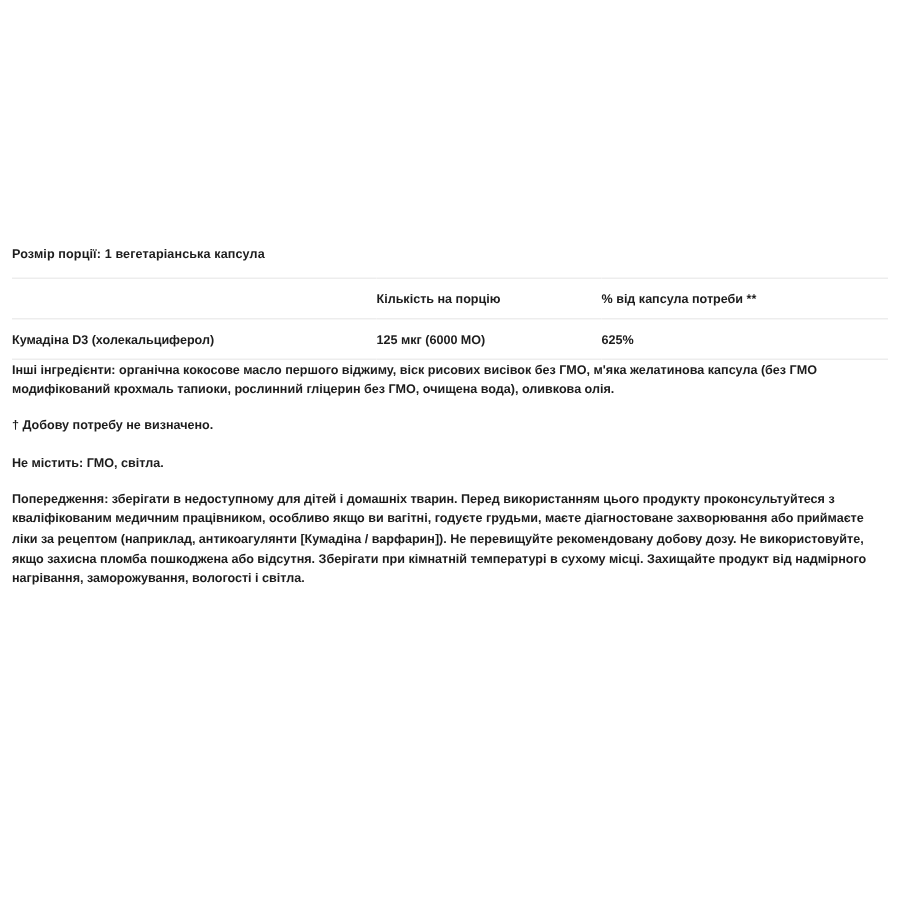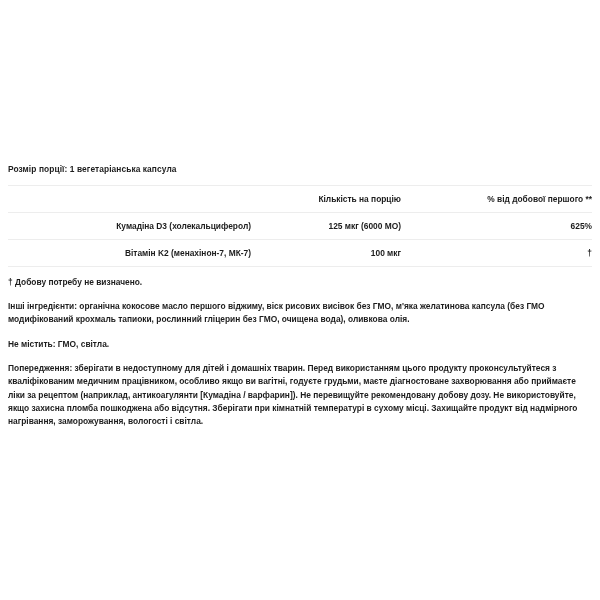--- a/index.html
+++ b/index.html
@@ -38,21 +38,21 @@
   .serving-size { margin-bottom: 9px; }
   .servings-per { margin-bottom: 11px; }
 
   table.facts {
     width: 100%;
     border-collapse: collapse;
     table-layout: fixed;
     margin: 0 0 0 0;
   }
   table.facts td, table.facts th {
-    text-align: right;
+    text-align: left;
     font-size: 8.4px;
     line-height: 12px;
     font-weight: 700;
     color: #1c1c1c;
     padding: 7px 0 7px 0;
     border-top: 1px solid #ededed;
     border-bottom: 1px solid #ededed;
     vertical-align: middle;
   }
   table.facts tr.head th {
@@ -90,38 +90,33 @@
   <table class="facts">
     <colgroup>
       <col class="col-name">
       <col class="col-amount">
       <col class="col-dv">
     </colgroup>
     <thead>
       <tr class="head">
         <th class="blank"></th>
         <th>Кількість на порцію</th>
-        <th>% від добової першого **</th>
+        <th>% від капсула потреби **</th>
       </tr>
     </thead>
     <tbody>
       <tr>
         <td>Кумадіна D3 (холекальциферол)</td>
         <td>125 мкг (6000 МО)</td>
         <td>625%</td>
       </tr>
-      <tr>
-        <td>Вітамін K2 (менахінон-7, МК-7)</td>
-        <td>100 мкг</td>
-        <td>†</td>
-      </tr>
     </tbody>
   </table>
 
+  <p class="para">Інші інгредієнти: органічна кокосове масло першого віджиму, віск рисових висівок без ГМО, м'яка желатинова капсула (без ГМО модифікований крохмаль тапиоки, рослинний гліцерин без ГМО, очищена вода), оливкова олія.</p>
+
   <p class="para footnote">† Добову потребу не визначено.</p>
-
-  <p class="para">Інші інгредієнти: органічна кокосове масло першого віджиму, віск рисових висівок без ГМО, м'яка желатинова капсула (без ГМО модифікований крохмаль тапиоки, рослинний гліцерин без ГМО, очищена вода), оливкова олія.</p>
 
   <p class="para">Не містить: ГМО, світла.</p>
 
   <p class="para warning last">Попередження: зберігати в недоступному для дітей і домашніх тварин.  Перед використанням цього продукту проконсультуйтеся з кваліфікованим медичним працівником, особливо якщо ви вагітні, годуєте грудьми, маєте діагностоване захворювання або приймаєте ліки за рецептом (наприклад, антикоагулянти [Кумадіна / варфарин]). Не перевищуйте рекомендовану добову дозу. Не використовуйте, якщо захисна пломба пошкоджена або відсутня.  Зберігати при кімнатній температурі в сухому місці. Захищайте продукт від надмірного нагрівання, заморожування, вологості і світла.</p>
 
 </div>
 
 </body></html>

